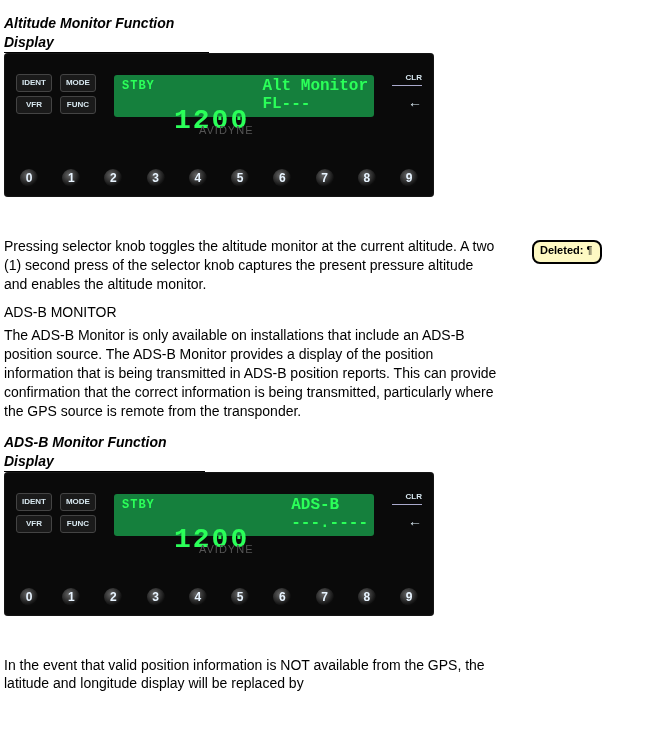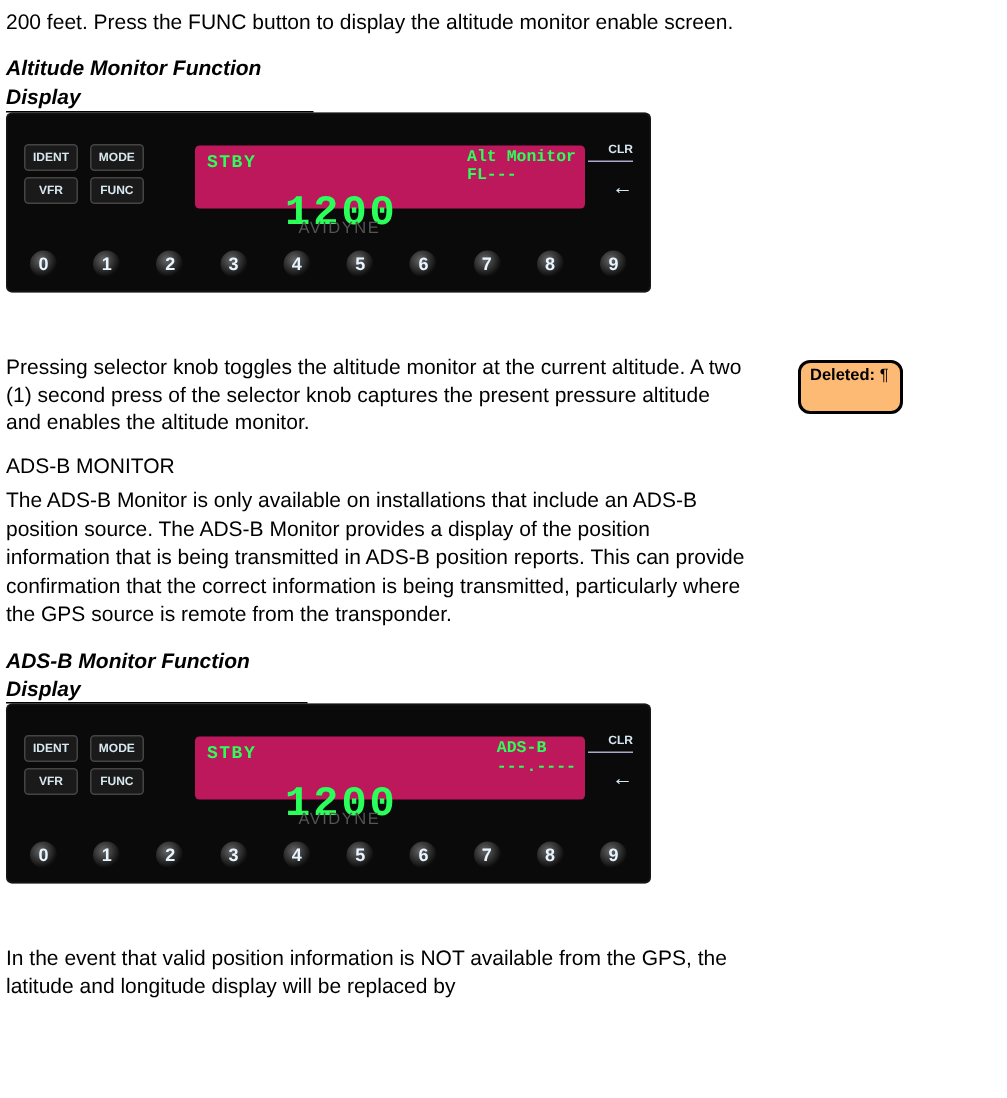--- a/index.html
+++ b/index.html
@@ -43,21 +43,21 @@
       font-weight: bold;
       font-style: italic;
       margin: 12px 0 0 0;
       border-bottom: 1.5px solid #000;
       display: block;
       width: 201px;
     }
     
     .device {
       width: 430px;
-      height: 120px;
+      height: 144px;
       background: #0a0a0a;
       border-radius: 4px;
       position: relative;
       box-shadow: inset 0 0 2px #333;
       margin-bottom: 40px;
     }
     .dev-row {
       position: absolute;
     }
     .small-btn {
@@ -74,25 +74,24 @@
       line-height: 16px;
       margin-right: 4px;
       font-family: Arial, sans-serif;
     }
     .display-area {
       position: absolute;
       left: 110px;
       top: 22px;
       width: 260px;
       height: 42px;
-      background: #be185d;
+      background: #15803d;
       border-radius: 3px;
       padding: 2px 6px;
       box-sizing: border-box;
-      margin-left: 16px;
     }
     .disp-stby {
       color: #2bff59;
       font-family: "Courier New", monospace;
       font-size: 12px;
       font-weight: bold;
       letter-spacing: 1px;
       position: absolute;
       top: 3px;
       left: 8px;
@@ -103,21 +102,21 @@
       font-size: 28px;
       font-weight: bold;
       letter-spacing: 2px;
       position: absolute;
       top: 27px;
       left: 60px;
     }
     .disp-right {
       color: #2bff59;
       font-family: "Courier New", monospace;
-      font-size: 11px;
+      font-size: 16px;
       font-weight: bold;
       position: absolute;
       top: 2px;
       right: 6px;
       text-align: left;
       line-height: 1.15;
     }
     .clr-btn {
       position: absolute;
       right: 12px;
@@ -178,36 +177,35 @@
       stroke: #2b56c5;
       stroke-width: 1;
       fill: none;
     }
     .rev-bubble {
       position: absolute;
       top: 240px;
       left: 22px;
       border: 2px solid #000;
       border-radius: 8px;
-      padding: 1px 8px 16px 6px;
+      padding: 1px 8px 4px 6px;
       font-size: 11px;
       white-space: nowrap;
-      background: #fdba74;
+      background: #fef9c3;
     }
     .rev-bubble b {
       font-weight: bold;
     }
   </style>
 </head>
 <body>
 
 <div class="page">
   <div class="main-col">
 
-    <p class="body-text">200 feet.  Press the FUNC button to display the altitude monitor enable screen.</p>
 
     <span class="caption">Altitude Monitor Function Display</span>
 
     <div class="device">
       <div class="dev-row" style="top:18px; left:12px;">
         <span class="small-btn">IDENT</span>
         <span class="small-btn">MODE</span>
       </div>
       <div class="dev-row" style="top:40px; left:12px;">
         <span class="small-btn">VFR</span>

